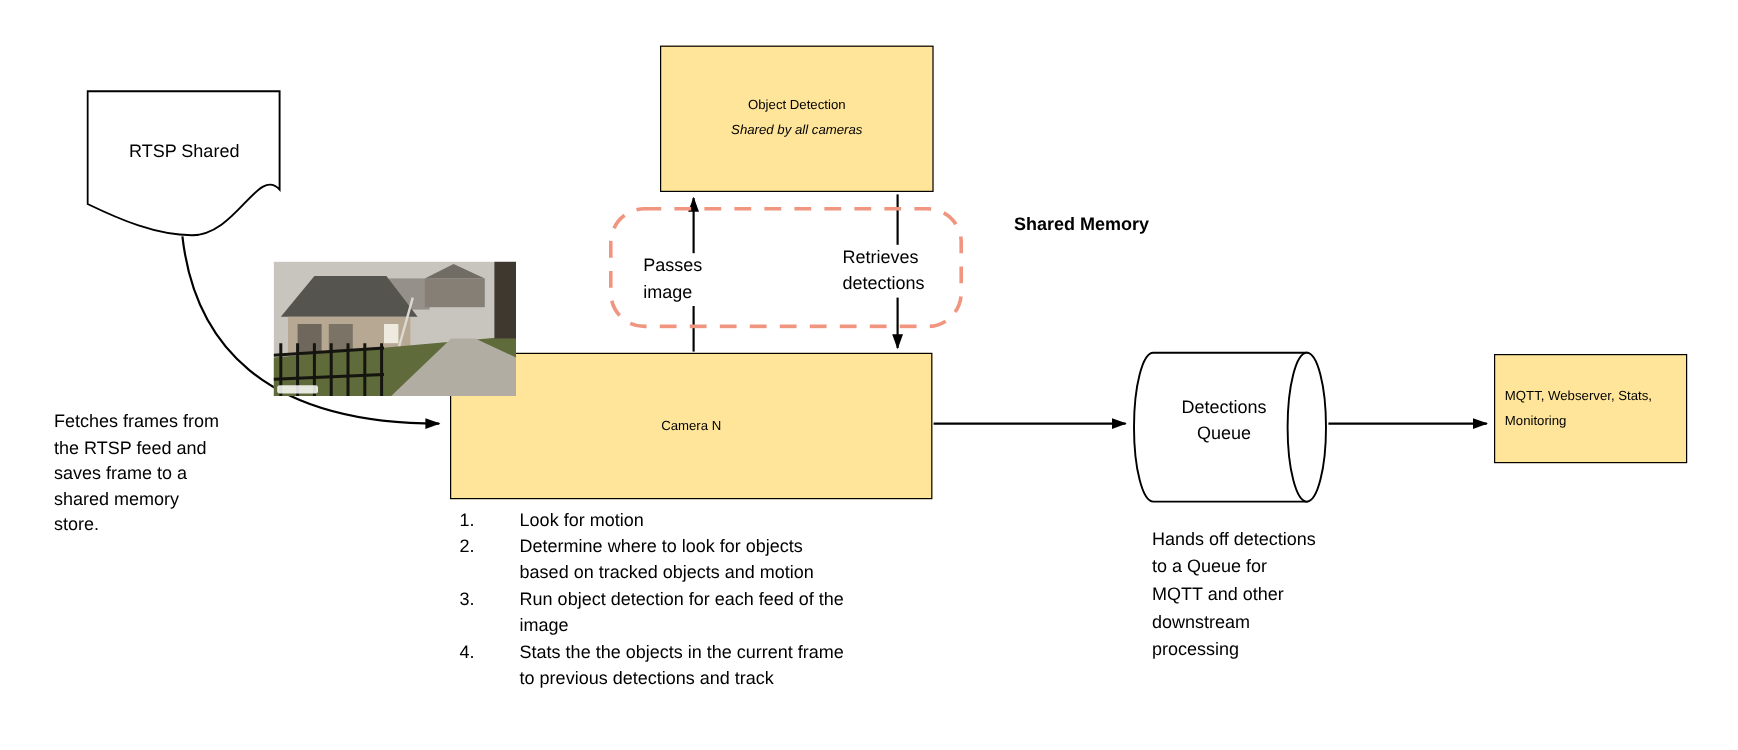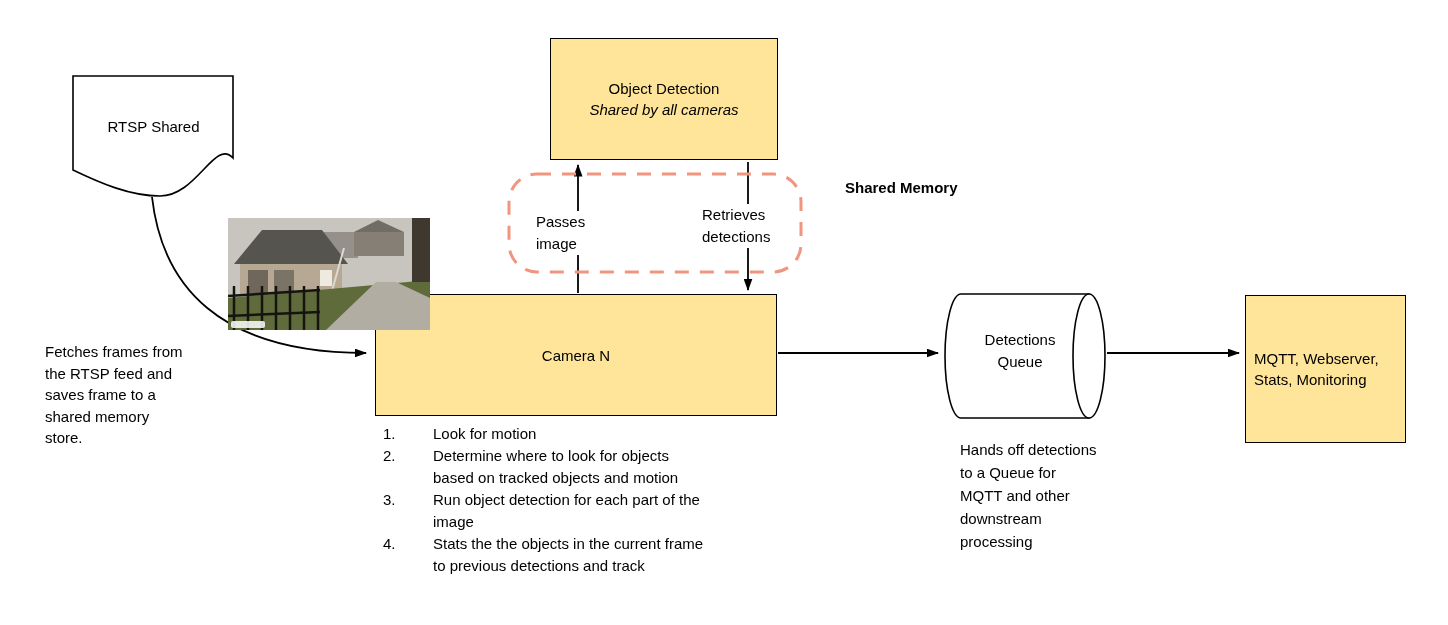--- a/index.html
+++ b/index.html
@@ -10,26 +10,26 @@
     font-family: "Liberation Sans", "DejaVu Sans", sans-serif;
     color: #000;
   }
   .canvas { position: relative; width: 1448px; height: 625px; background: #fff; overflow: hidden; }
   .abs { position: absolute; }
 
   .box {
     background: var(--box-fill, #FFE599);
     border: 1.6px solid var(--box-border, #000);
     display: flex; flex-direction: column; align-items: center; justify-content: center;
-    font-size: 15px; line-height: 21px; text-align: center;
+    font-size: 11px; line-height: 21px; text-align: center;
     z-index: 2;
   }
   .od-box   { left: 550px; top: 38px;  width: 228px; height: 122px; }
   .cam-box  { left: 375px; top: 294px; width: 402px; height: 122px; }
-  .out-box  { left: 1245px; top: 295px; width: 161px; height: 148px;
+  .out-box  { left: 1245px; top: 295px; width: 161px; height: 91px;
               align-items: flex-start; justify-content: center; text-align: left; padding-left: 8px; }
   .italic { font-style: italic; }
 
   .arrows { left: 0; top: 0; z-index: 1; }
   .dashed-svg { left: 507px; top: 172px; z-index: 3; }
 
   .rtsp-shape { left: 72px; top: 75px; z-index: 2; }
   .rtsp-label { left: 72px; top: 118px; width: 163px; text-align: center; font-size: 15px; z-index: 2; }
 
   .queue-shape { left: 940px; top: 289px; z-index: 2; }
@@ -109,21 +109,21 @@
       <span class="num">1.</span>
       <span class="step-text">Look for motion</span>
     </li>
     <li>
       <span class="num">2.</span>
       <span class="step-text">Determine where to look for objects
 based on tracked objects and motion</span>
     </li>
     <li>
       <span class="num">3.</span>
-      <span class="step-text">Run object detection for each part of the
+      <span class="step-text">Run object detection for each feed of the
 image</span>
     </li>
     <li>
       <span class="num">4.</span>
       <span class="step-text">Stats the the objects in the current frame
 to previous detections and track</span>
     </li>
   </ol>
 
   <svg class="abs queue-shape" width="172" height="134">

